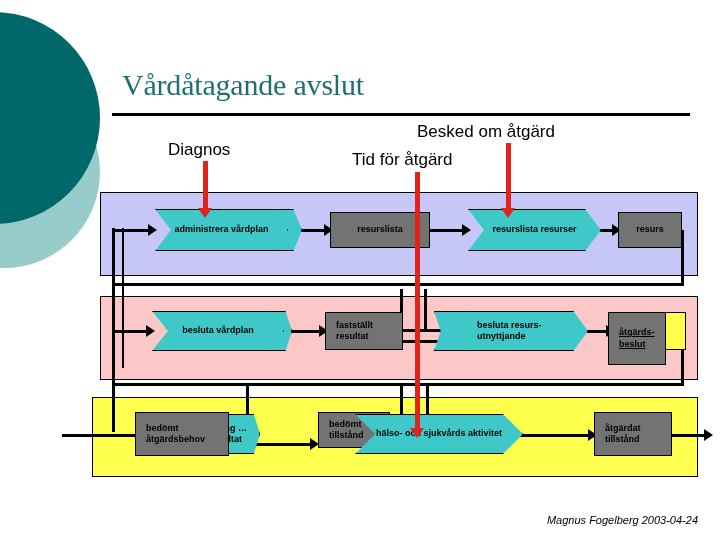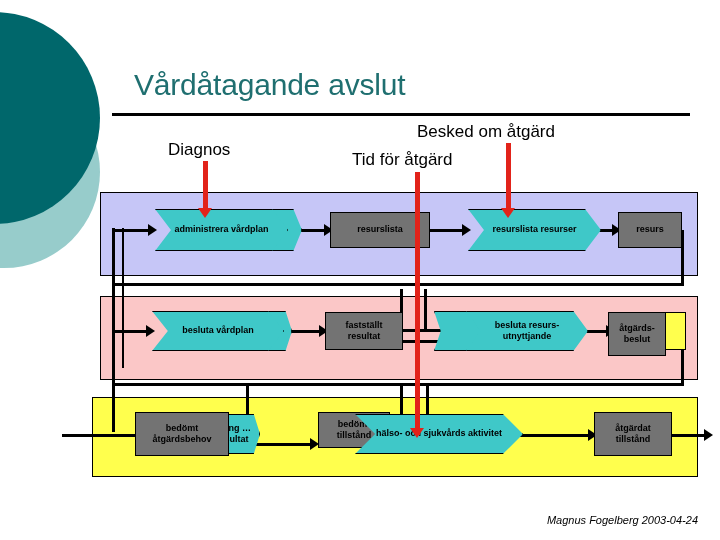--- a/index.html
+++ b/index.html
@@ -19,21 +19,21 @@
     border-radius:50%;background:#00676B;z-index:2;
   }
 
   
   .title-wrap{position:absolute;left:118px;top:68px;width:580px;height:42px;z-index:6;}
   .title{
     position:absolute;left:0;top:0;white-space:nowrap;
     font-size:30px;color:#1F6F70;font-weight:400;letter-spacing:-0.2px;
     font-family:"Liberation Sans", sans-serif;
   }
-  .title.b{left:16px;}
+  .title.b{left:4px;font-family:Liberation Serif, serif;}
 
   .rule{
     position:absolute;left:112px;top:113px;width:578px;height:3px;
     background:#000000;z-index:6;
   }
 
   
   .annot{
     position:absolute;z-index:9;color:#000;font-size:17px;white-space:nowrap;
     font-family:"Liberation Sans", sans-serif;
@@ -62,21 +62,21 @@
   }
   .arrowD{
     position:absolute;width:0;height:0;z-index:6;
     border-left:5px solid transparent;border-right:5px solid transparent;
     border-top:8px solid #000;
   }
 
   
   .node{
     position:absolute;display:flex;align-items:center;justify-content:center;
-    text-align:center;font-size:9px;font-weight:bold;color:#000;line-height:1.25;
+    text-align:left;font-size:9px;font-weight:bold;color:#000;line-height:1.25;
     font-family:"Liberation Sans", sans-serif;z-index:7;box-sizing:border-box;
   }
   .chev{
     background:#3FC8C8;border:1px solid #000;
     clip-path:polygon(0 0, 88% 0, 100% 50%, 88% 100%, 0 100%, 12% 50%);
   }
   .chev-ghost{
     background:#3FC8C8;border:1px solid #000;z-index:6;
     clip-path:polygon(0 0, 88% 0, 100% 50%, 88% 100%, 0 100%, 12% 50%);
   }
@@ -204,21 +204,21 @@
   <div class="node rect" style="left:325px;top:312px;width:78px;height:38px;">
     <span class="lbl">fastställt resultat</span>
   </div>
 
   <div class="node chev-ghost" style="left:434px;top:311px;width:56px;height:40px;"></div>
   <div class="node chev" style="left:466px;top:311px;width:122px;height:40px;">
     <span class="lbl">besluta resurs- utnyttjande</span>
   </div>
 
   <div class="node rect-plain" style="left:608px;top:312px;width:78px;height:38px;"></div>
-  <div class="node rect" style="left:608px;top:312px;width:58px;height:44px;">
+  <div class="node rect" style="left:608px;top:312px;width:58px;height:53px;text-decoration:underline;">
     <span class="lbl">åtgärds- beslut</span>
   </div>
 
   <div class="node chev-ghost" style="left:208px;top:414px;width:52px;height:40px;">
     <span class="lbl lbl-ghost">…ing …esultat</span>
   </div>
   <div class="node rect" style="left:135px;top:412px;width:94px;height:44px;">
     <span class="lbl">bedömt åtgärdsbehov</span>
   </div>
 

